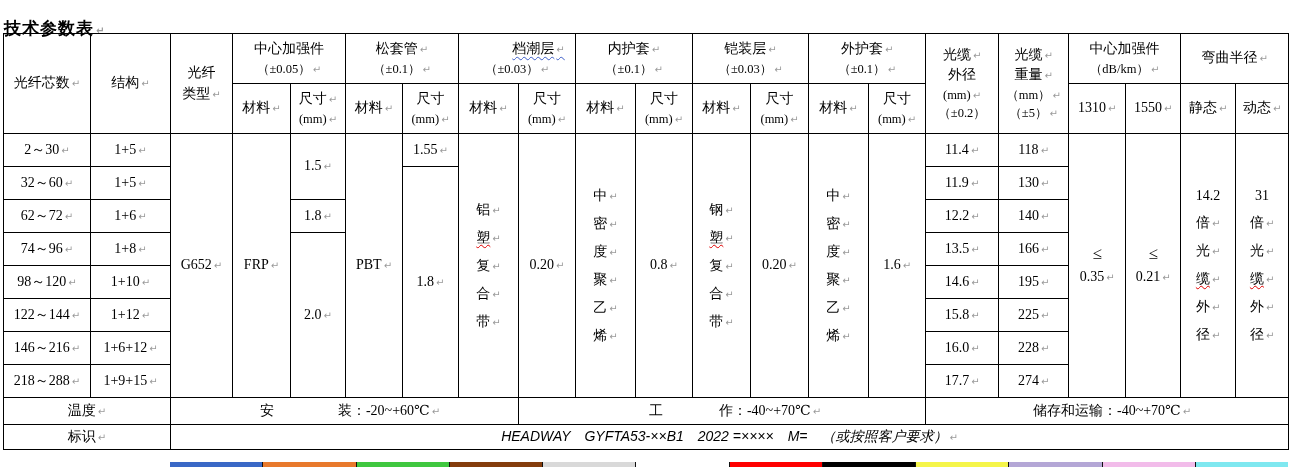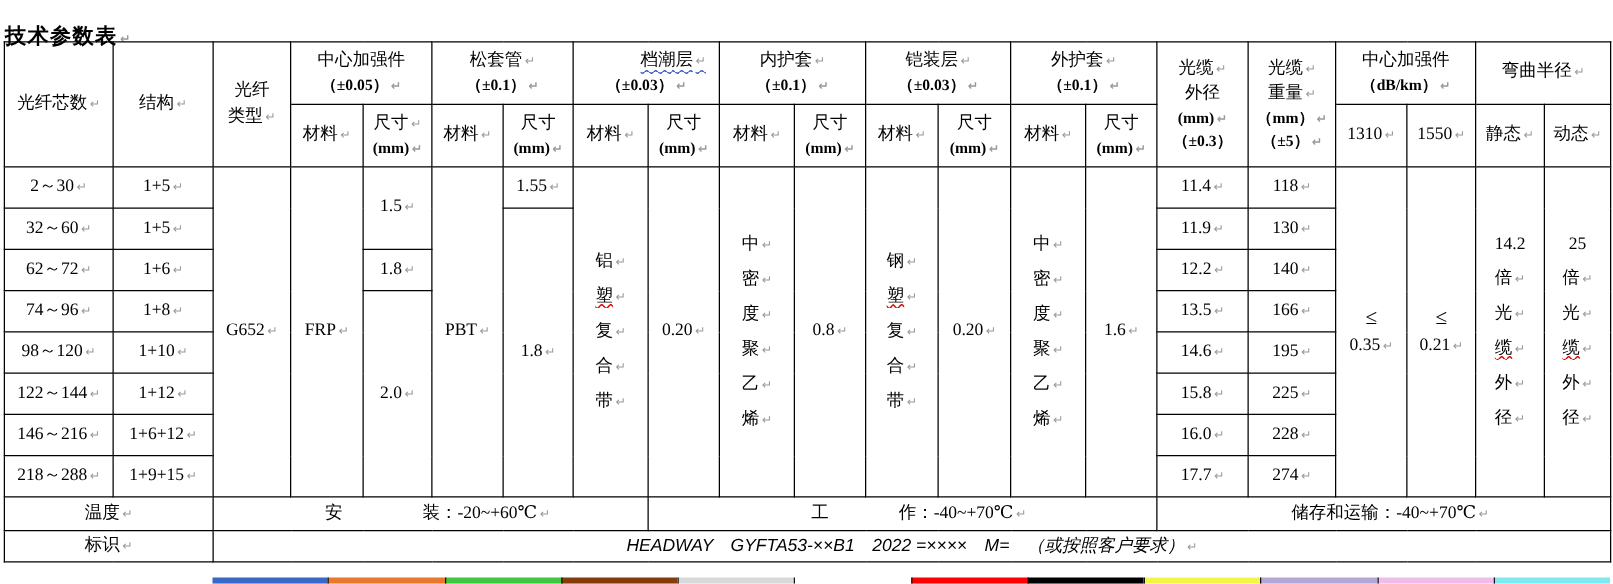--- a/index.html
+++ b/index.html
@@ -3,21 +3,21 @@
 <meta charset="utf-8">
 <style>
   html,body{margin:0;padding:0;background:#fff;}
   .wrap{position:relative;width:1290px;height:467px;background:#ffffff;overflow:hidden;
         font-family:"Liberation Serif","DejaVu Serif",serif;color:#000;}
   .doc-title{position:absolute;left:4px;top:17px;font-size:17px;font-weight:bold;letter-spacing:1px;}
   table.params{position:absolute;left:3px;top:33px;width:1285px;border-collapse:collapse;table-layout:fixed;}
   table.params td{border:1px solid #000;text-align:center;vertical-align:middle;
         font-size:14px;padding:0;line-height:1.3;overflow:hidden;}
   .hline{line-height:1.45;}
-  .small{font-size:12.5px;font-weight:bold;}
+  .small{font-size:12.5px;}
   .pm-mark{color:#9a9a9a;font-size:10px;margin-left:2px;font-family:"DejaVu Sans",sans-serif;vertical-align:baseline;}
   .vcell .vline{line-height:27px;font-size:14px;}
   .le-sym{font-size:17px;line-height:24px;}
   .le-val{line-height:22px;}
   .wavy-blue{text-decoration:underline;text-decoration-style:wavy;text-decoration-color:#3a5bc7;text-decoration-thickness:1px;text-underline-offset:3px;margin-left:43px;}
   .wavy-red{text-decoration:underline;text-decoration-style:wavy;text-decoration-color:#e00000;text-decoration-thickness:1px;text-underline-offset:2px;}
   .temp-cell{text-align:left;white-space:nowrap;}
   .mark-row-cell{text-align:center;font-size:14.5px;}
   .headway{font-family:"Liberation Sans","DejaVu Sans",sans-serif;font-style:italic;}
   .strip{position:absolute;left:170px;top:462px;width:1118px;height:6px;display:flex;}
@@ -87,21 +87,21 @@
         <div class="hline small">（±0.03）<span class="pm-mark">↵</span></div>
       </td>
       <td colspan="2">
         <div class="hline">外护套<span class="pm-mark">↵</span></div>
         <div class="hline small">（±0.1）<span class="pm-mark">↵</span></div>
       </td>
       <td rowspan="2">
         <div class="hline">光缆<span class="pm-mark">↵</span></div>
         <div class="hline">外径</div>
         <div class="hline small">(mm)<span class="pm-mark">↵</span></div>
-        <div class="hline small">（±0.3）</div>
+        <div class="hline small">（±0.2）</div>
       </td>
       <td rowspan="2">
         <div class="hline">光缆<span class="pm-mark">↵</span></div>
         <div class="hline">重量<span class="pm-mark">↵</span></div>
         <div class="hline small">（mm）<span class="pm-mark">↵</span></div>
         <div class="hline small">（±5）<span class="pm-mark">↵</span></div>
       </td>
       <td colspan="2">
         <div class="hline">中心加强件</div>
         <div class="hline small">（dB/km）<span class="pm-mark">↵</span></div>
@@ -201,21 +201,21 @@
       </td>
       <td rowspan="8" class="vcell">
             <div class="vline"><span>14.2</span></div>
             <div class="vline"><span>倍</span><span class="pm-mark">↵</span></div>
             <div class="vline"><span>光</span><span class="pm-mark">↵</span></div>
             <div class="vline"><span class="wavy-red">缆</span><span class="pm-mark">↵</span></div>
             <div class="vline"><span>外</span><span class="pm-mark">↵</span></div>
             <div class="vline"><span>径</span><span class="pm-mark">↵</span></div>
           </td>
       <td rowspan="8" class="vcell">
-            <div class="vline"><span>25</span></div>
+            <div class="vline"><span>31</span></div>
             <div class="vline"><span>倍</span><span class="pm-mark">↵</span></div>
             <div class="vline"><span>光</span><span class="pm-mark">↵</span></div>
             <div class="vline"><span class="wavy-red">缆</span><span class="pm-mark">↵</span></div>
             <div class="vline"><span>外</span><span class="pm-mark">↵</span></div>
             <div class="vline"><span>径</span><span class="pm-mark">↵</span></div>
           </td>
     </tr>
     <tr style="height:33px">
       <td><span>32～60<span class="pm-mark">↵</span></span></td>
       <td><span>1+5<span class="pm-mark">↵</span></span></td>

